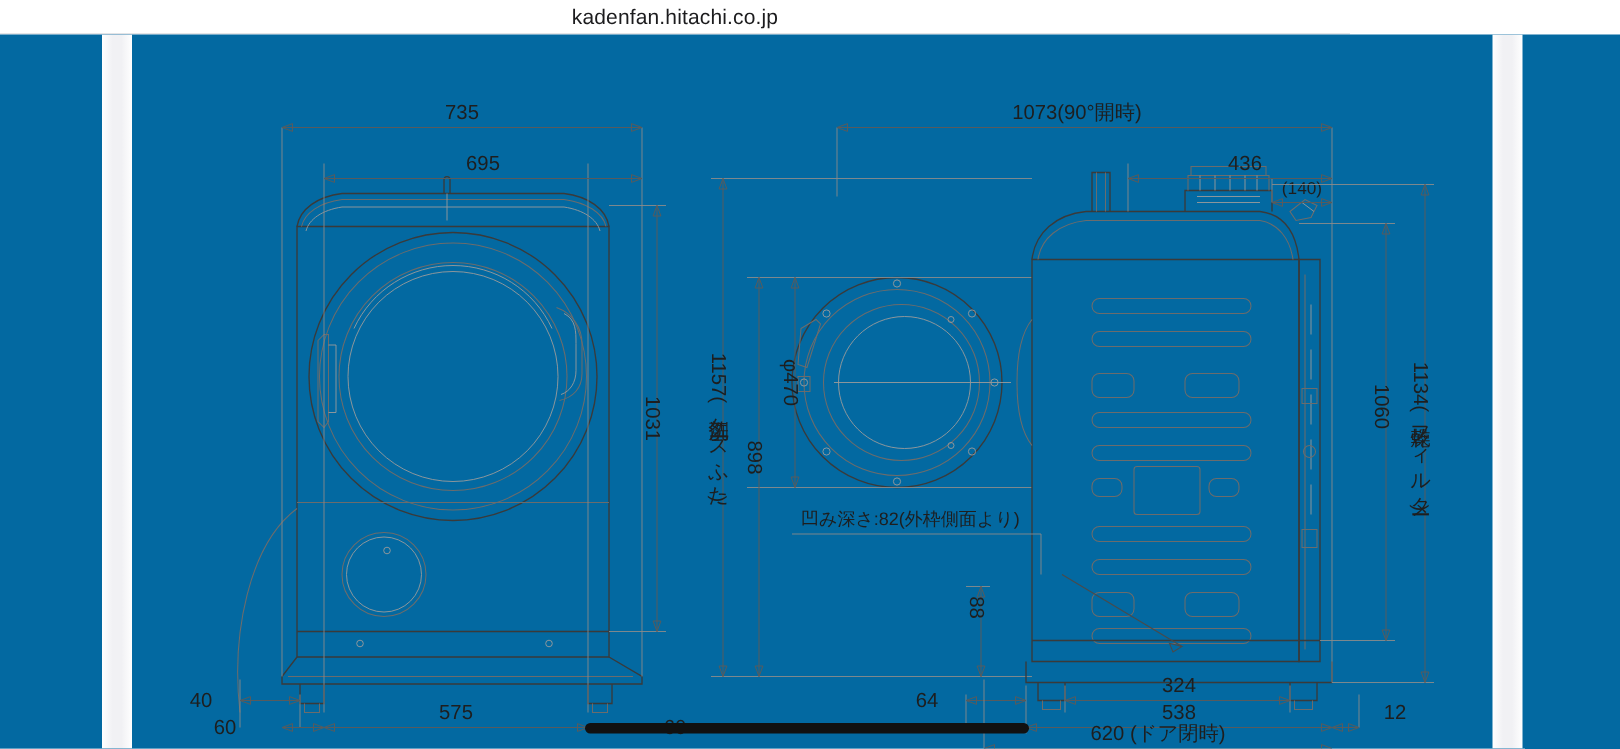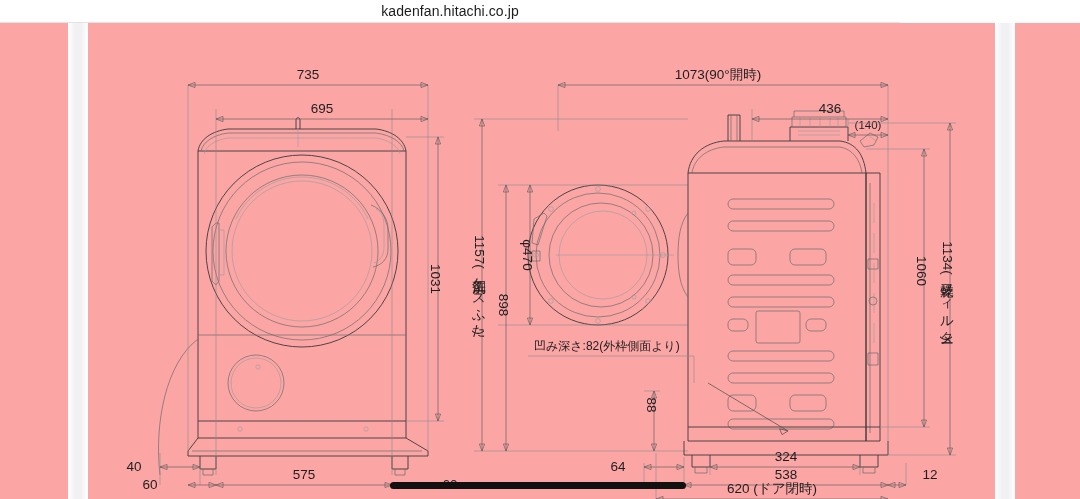--- a/index.html
+++ b/index.html
@@ -35,21 +35,21 @@
     letter-spacing: 0.1px;
     line-height: 1;
   }
 
   
   .page-canvas {
     position: absolute;
     left: 0; top: 23px;
     width: 1080px;
     height: 476px;
-    background: #fca5a5;
+    background: #0369a1;
     overflow: hidden;
   }
   .gutter {
     position: absolute;
     top: 0;
     width: 20px;
     height: 476px;
     background: linear-gradient(90deg,#ffffff 0%, #f1f1f4 35%, #f1f1f4 65%, #ffffff 100%);
   }
   .gutter.left  { left: 68px; }

